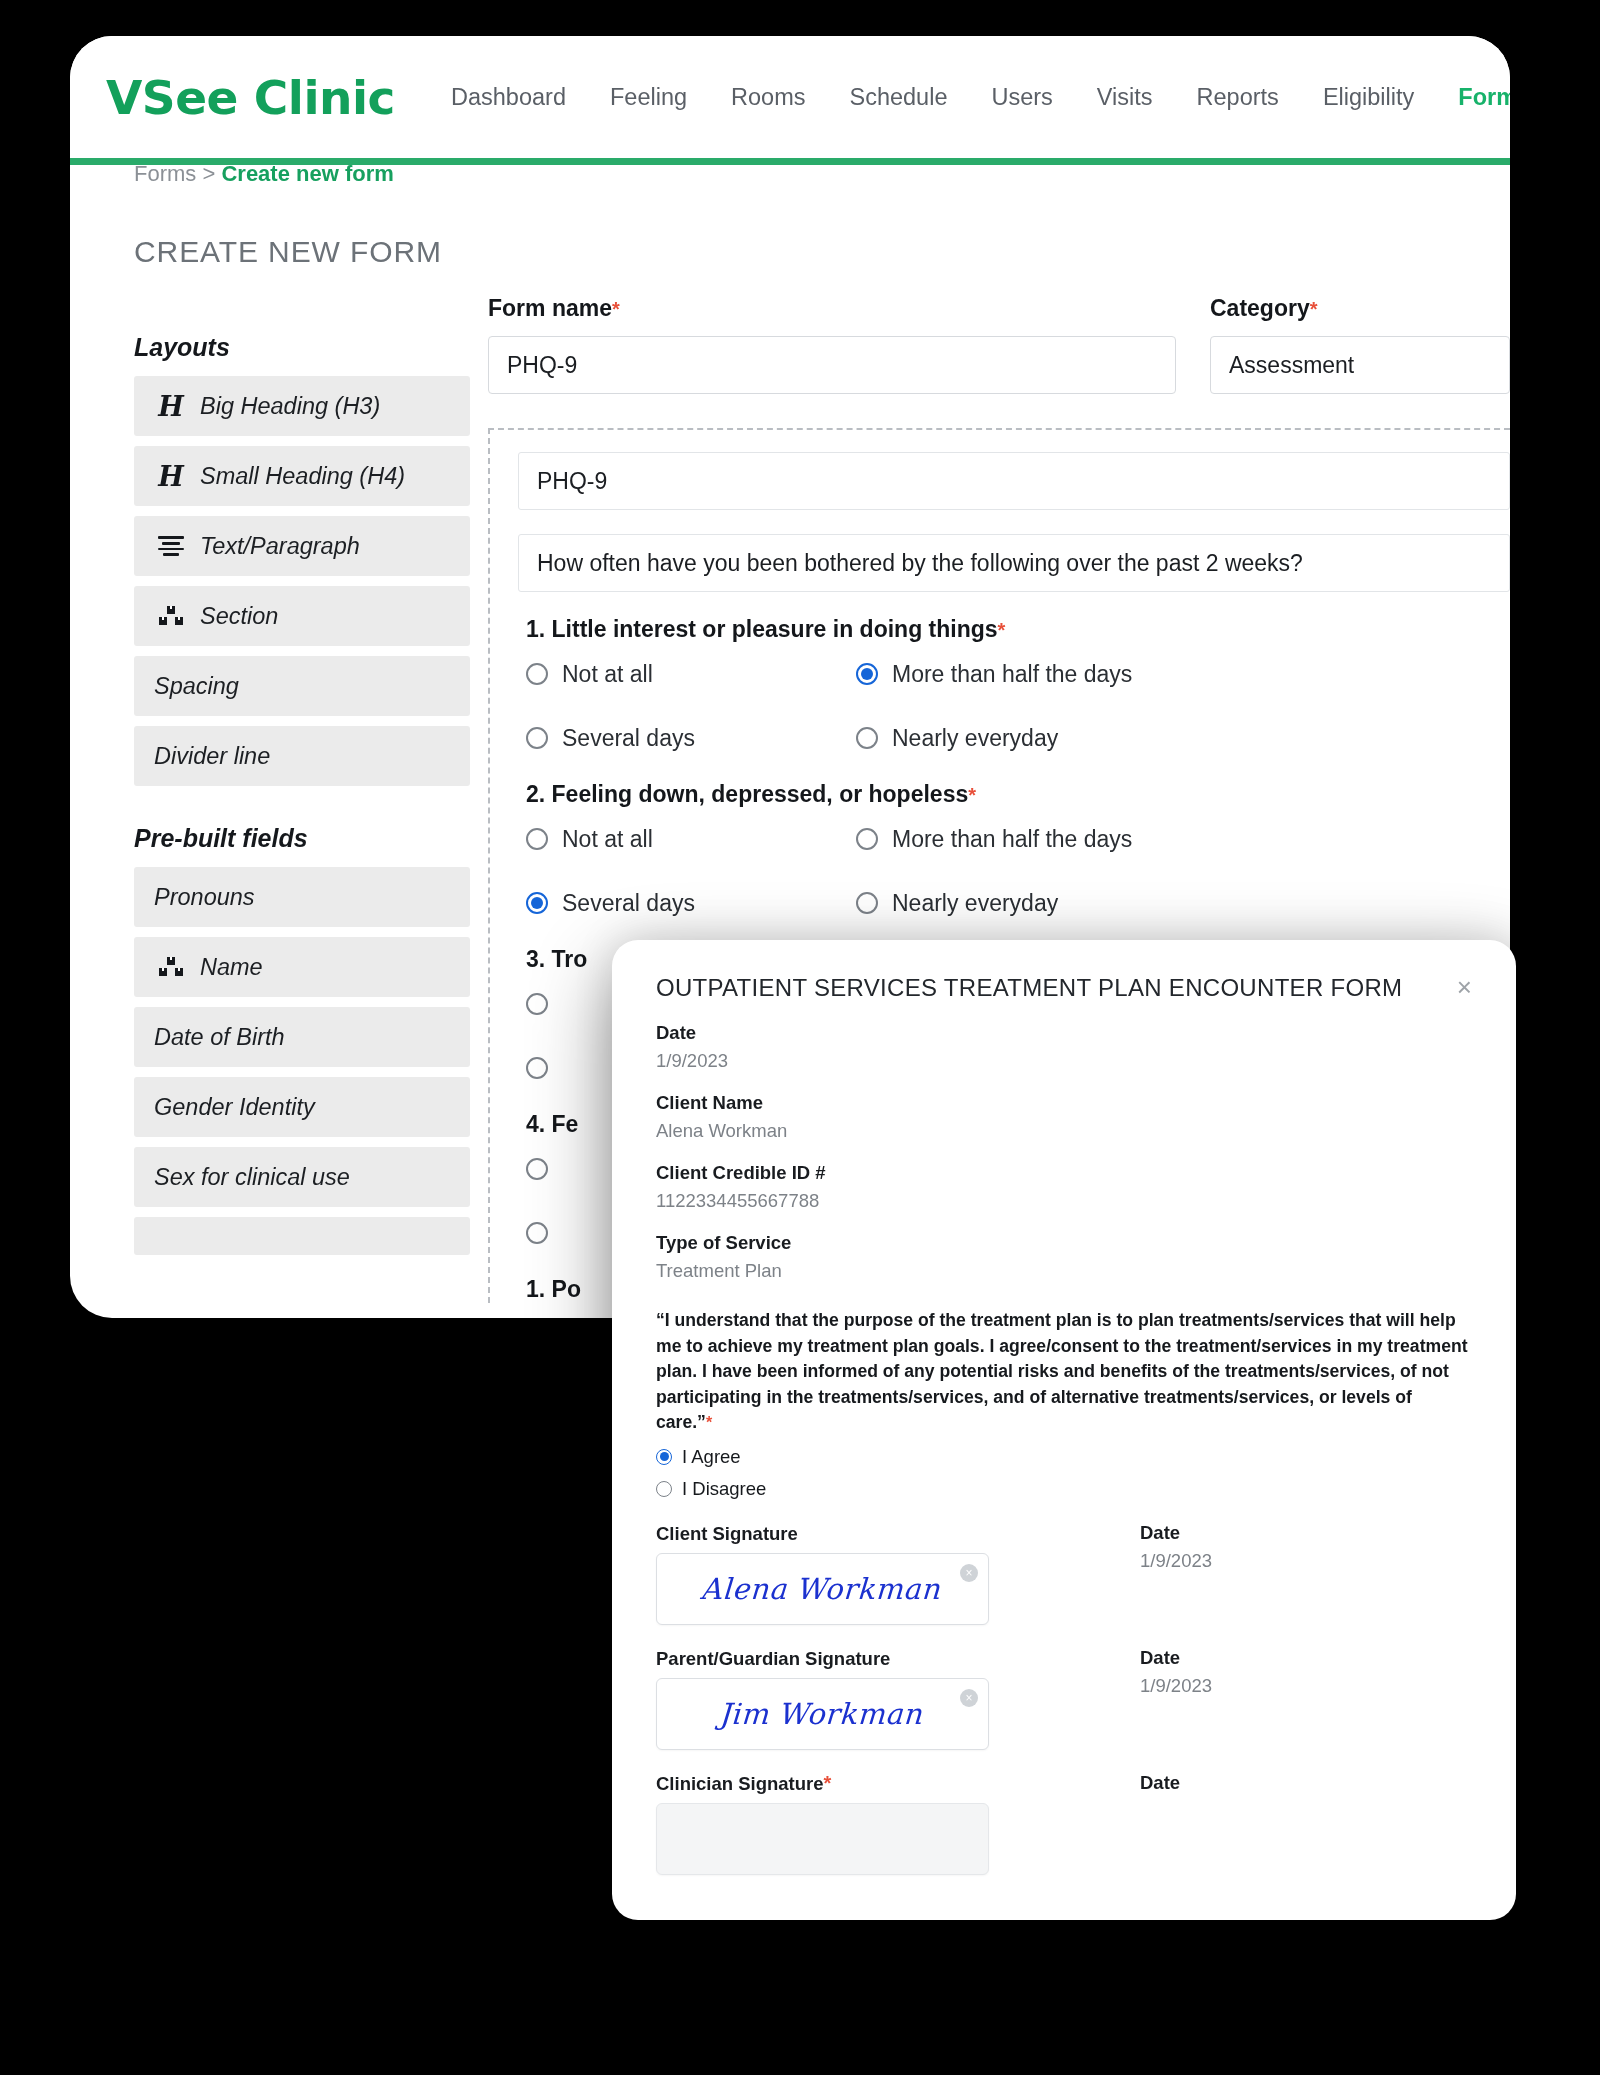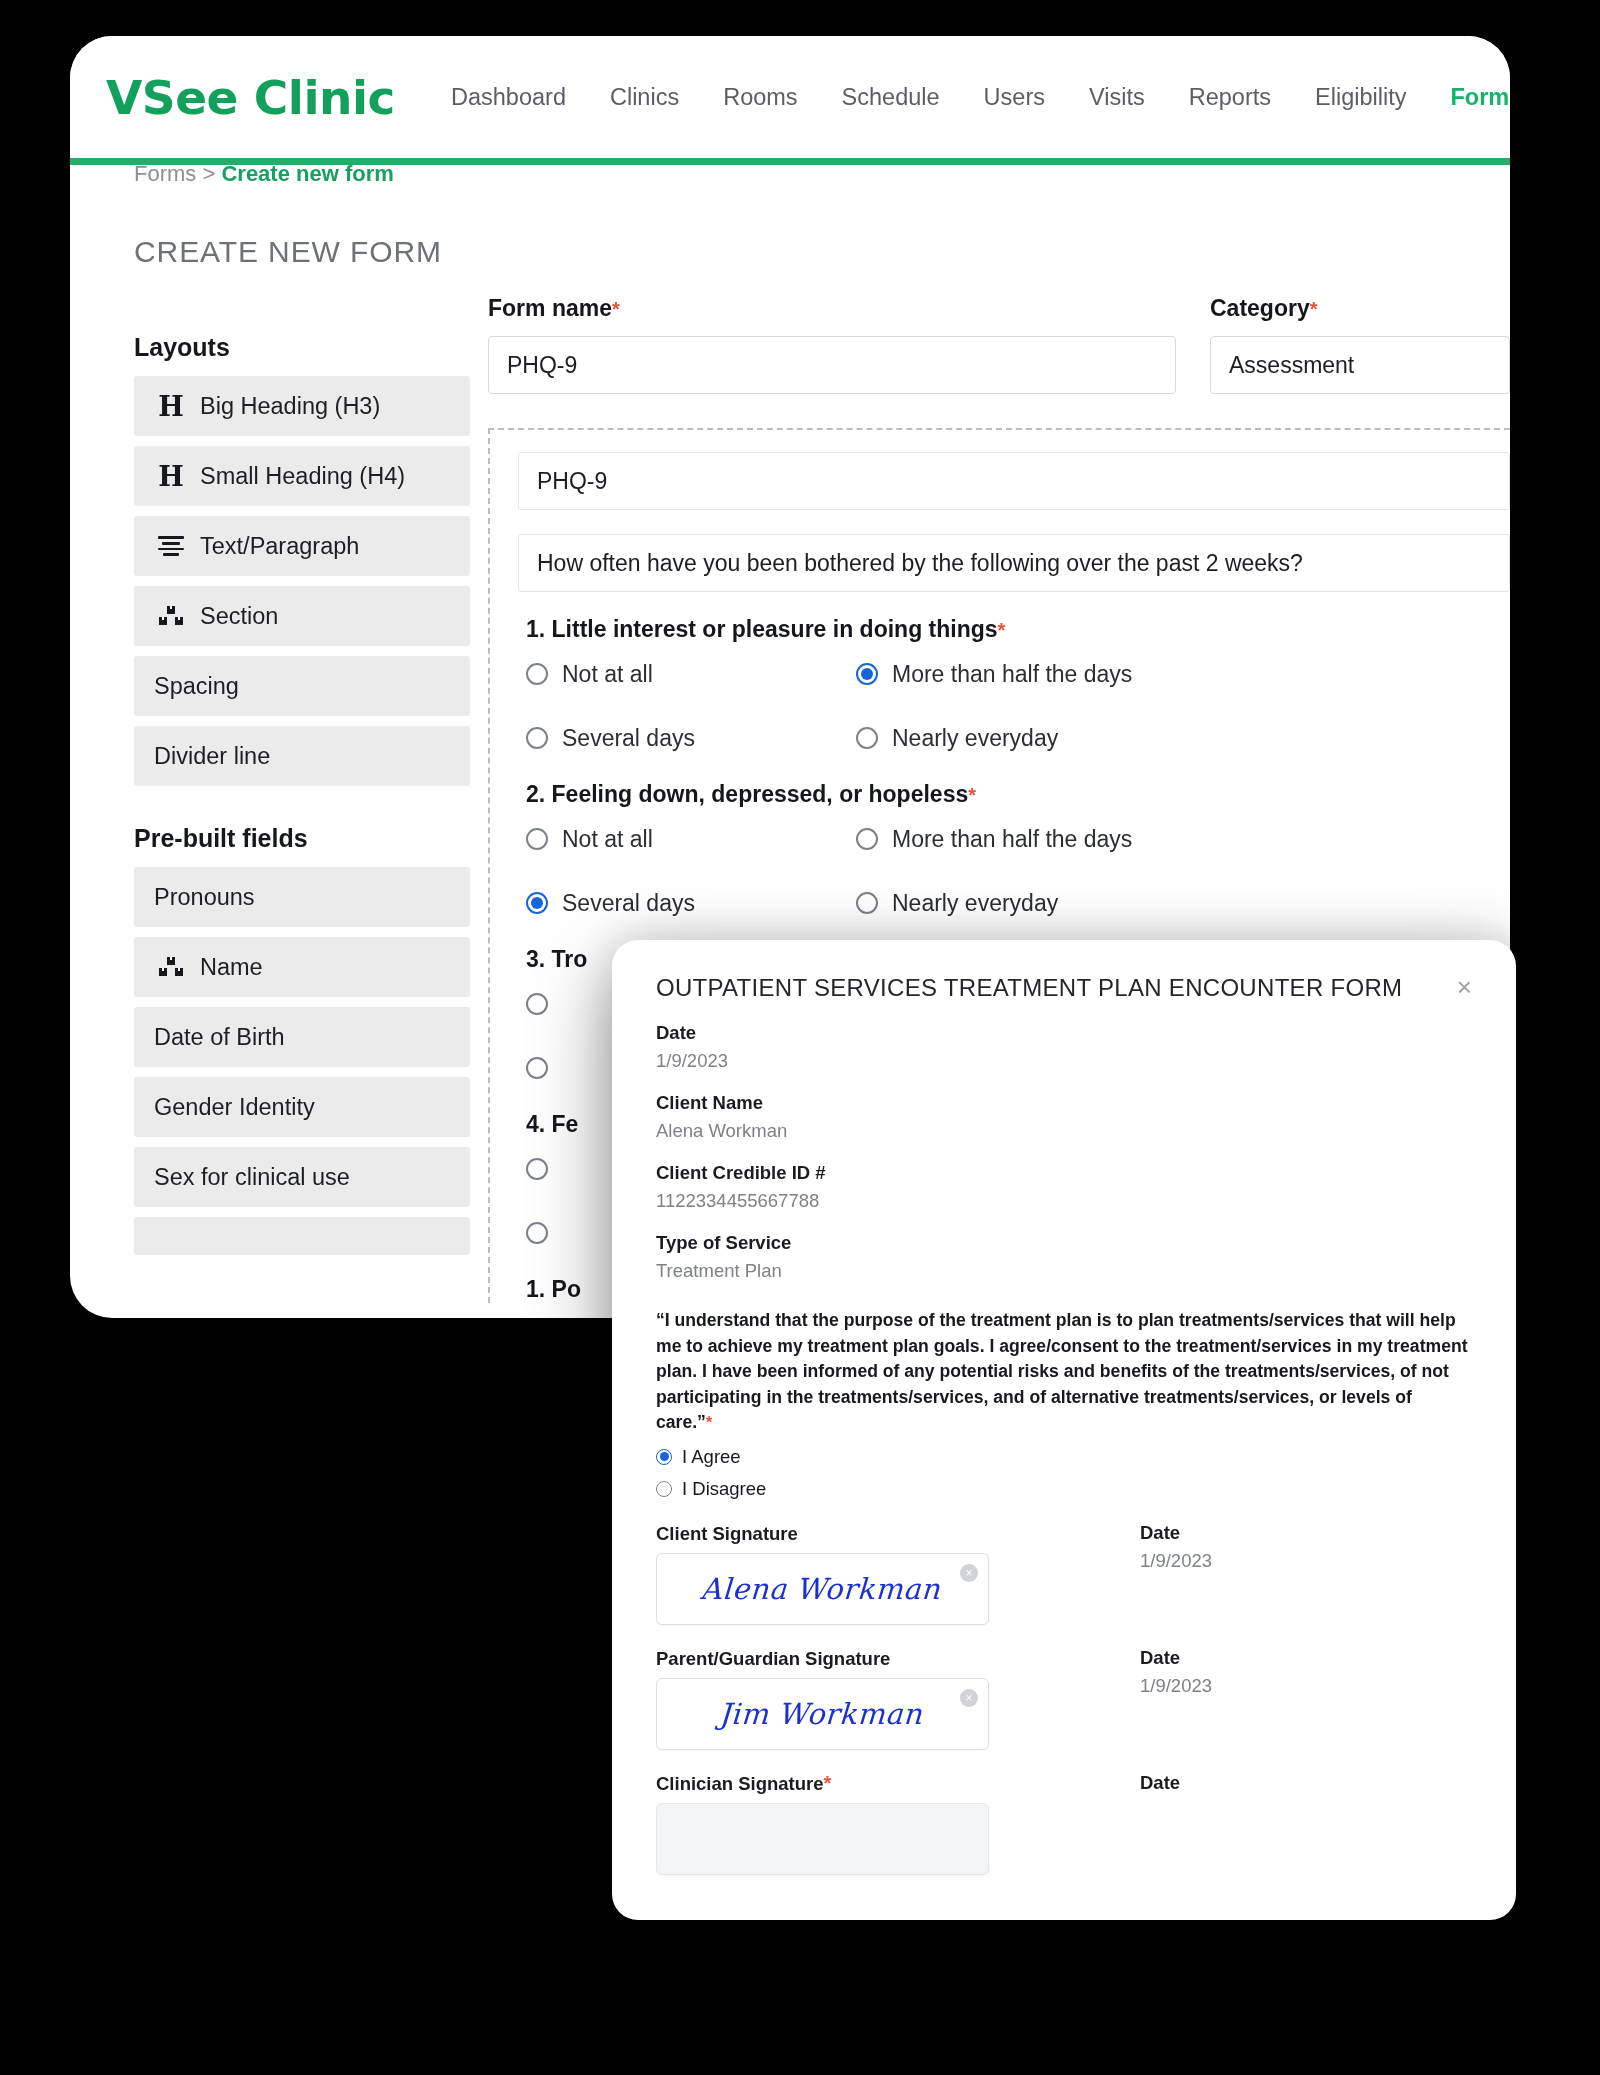--- a/index.html
+++ b/index.html
@@ -49,21 +49,21 @@
   }
   .navlink.active { color: #17b26a; font-weight: bold; }
   .green-rule {
     height: 7px;
     background: #2aab6a;
     margin: 0 0 0 0;
   }
 
   
   .app-body { display: flex; padding: 26px 0 0 0; }
-  .sidebar { width: 400px; padding-left: 44px; flex: none; }
+  .sidebar { width: 400px; padding-left: 44px; flex: none; font-style: italic; }
 
   .breadcrumb {
     font-size: 22px; color: #8b9096;
     padding: 0 0 0 64px;
     margin-top: -4px;
   }
   .breadcrumb .crumb-current { color: #17a05f; font-weight: bold; }
   .page-title {
     font-size: 30px; color: #6c7278;
     letter-spacing: 0.9px;
@@ -232,21 +232,21 @@
 <body>
 
 <div id="stage">
 
   <div class="app-window">
 
     <div class="topbar">
       <div class="brand">VSee Clinic</div>
       <div class="navlinks" id="nav-links">
           <div class="navlink">Dashboard</div>
-          <div class="navlink">Clinics</div>
+          <div class="navlink">Feeling</div>
           <div class="navlink">Rooms</div>
           <div class="navlink">Schedule</div>
           <div class="navlink">Users</div>
           <div class="navlink">Visits</div>
           <div class="navlink">Reports</div>
           <div class="navlink">Eligibility</div>
           <div class="navlink active">Forms</div>
         </div>
     </div>
     <div class="green-rule"></div>

